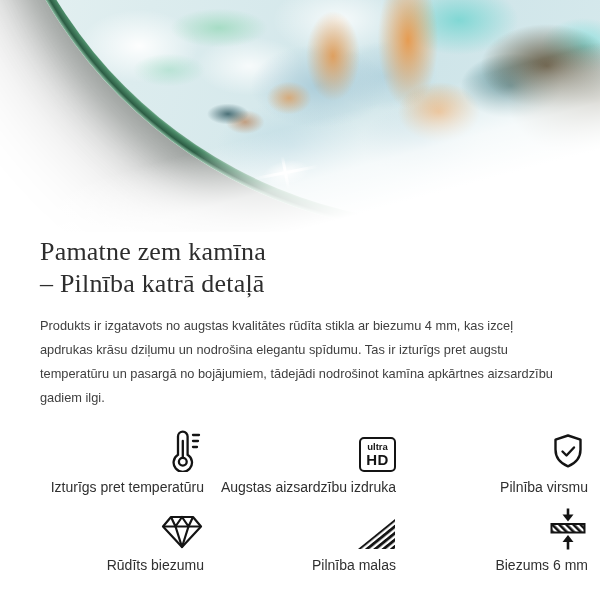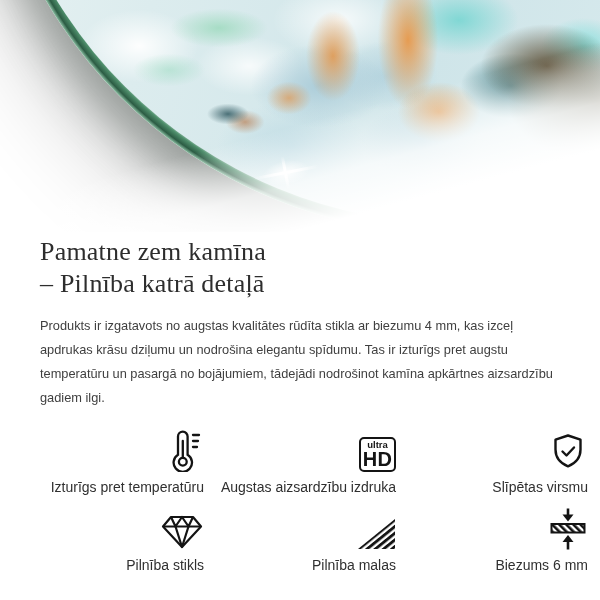--- a/index.html
+++ b/index.html
@@ -68,21 +68,21 @@
   }
   .feature{display:flex;flex-direction:column;align-items:flex-end;}
   .icon-wrap{height:46px;display:flex;align-items:flex-end;justify-content:center;}
   .flabel{margin-top:8px;font-size:14px;color:#303030;line-height:14px;}
   svg{display:block;}
   .uhd{
     width:33px;height:31px;border:2.6px solid #141414;border-radius:5px;
     display:flex;flex-direction:column;align-items:center;justify-content:center;line-height:1;color:#141414;
   }
   .uhd .t{font-size:9.5px;font-weight:700;}
-  .uhd .b{font-size:20px;font-weight:700;letter-spacing:.3px;}
+  .uhd .b{font-size:15px;font-weight:700;letter-spacing:.3px;}
 </style>
 </head>
 <body>
 
 <div class="page">
 
   <div class="hero">
     <div class="glass-edge"></div>
     <div class="marble"></div>
     <div class="fade"></div>
@@ -122,33 +122,33 @@
       <div class="flabel">Augstas aizsardzību izdruka</div>
     </div>
 
     <div class="feature">
       <div class="icon-wrap">
         <svg width="40" height="40" viewBox="0 0 40 40" fill="none" stroke="#141414" stroke-width="2.4" stroke-linejoin="round" stroke-linecap="round">
           <path d="M20 3.5 l12.5 4.2 v9.8 c0 8.2 -5.2 13.9 -12.5 16.9 c-7.3 -3 -12.5 -8.7 -12.5 -16.9 v-9.8 z"></path>
           <path d="M14.5 19.5 l4 4 l7.5 -8"></path>
         </svg>
       </div>
-      <div class="flabel">Slīpētas virsmu</div>
+      <div class="flabel">Pilnība virsmu</div>
     </div>
 
     <div class="feature">
       <div class="icon-wrap">
         <svg width="44" height="36" viewBox="0 0 44 36" fill="none" stroke="#141414" stroke-width="2.2" stroke-linejoin="round">
           <path d="M11 3 H33 L41 12.5 L22 33 L3 12.5 Z"></path>
           <path d="M3 12.5 H41"></path>
           <path d="M11 3 L15.5 12.5 L22 3 L28.5 12.5 L33 3"></path>
           <path d="M15.5 12.5 L22 33 L28.5 12.5"></path>
         </svg>
       </div>
-      <div class="flabel">Pilnība stikls</div>
+      <div class="flabel">Rūdīts biezumu</div>
     </div>
 
     <div class="feature">
       <div class="icon-wrap">
         <svg width="40" height="34" viewBox="0 0 40 34">
           <defs>
             <pattern id="bevelStripes" width="5.2" height="5.2" patternUnits="userSpaceOnUse" patternTransform="rotate(-39)">
               <rect width="5.2" height="2.9" fill="#141414"></rect>
             </pattern>
           </defs>

